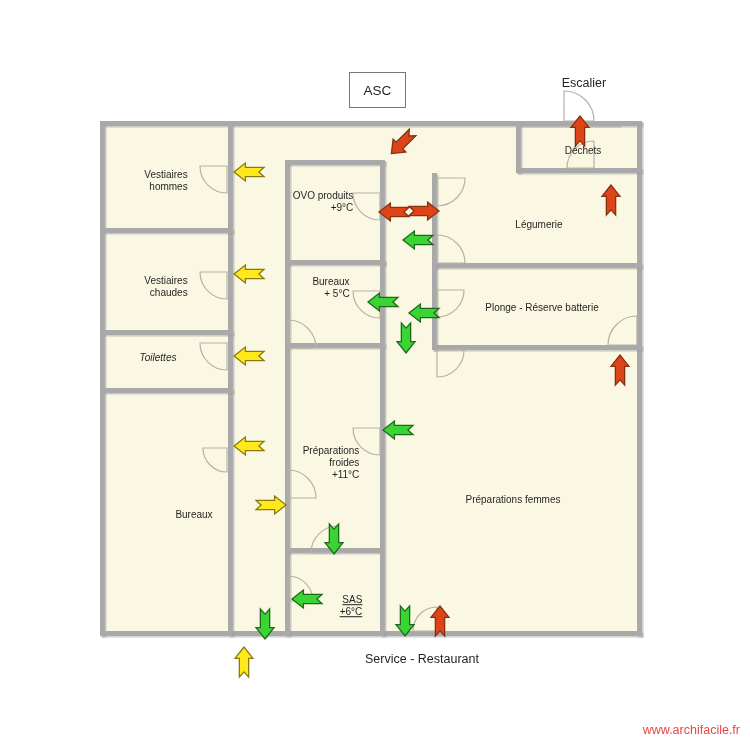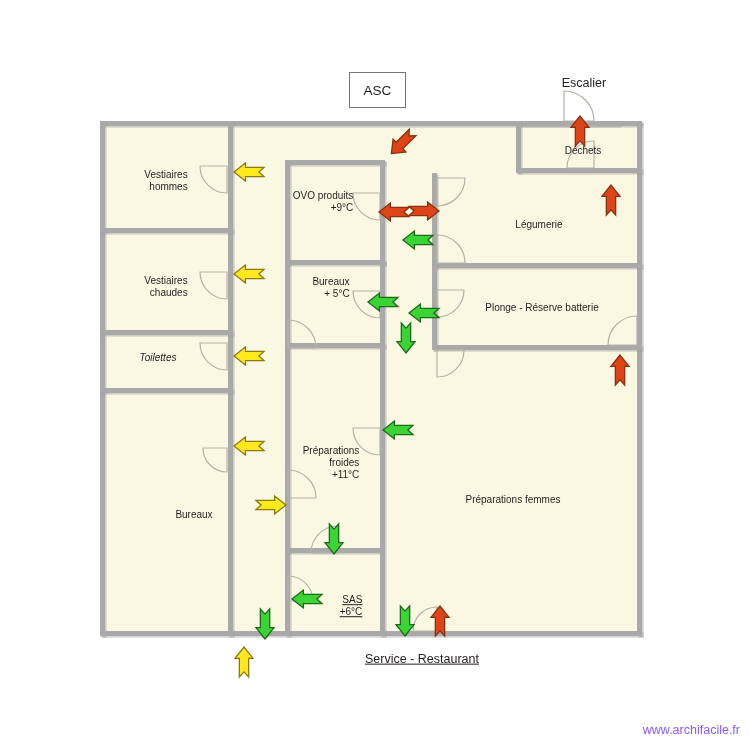--- a/index.html
+++ b/index.html
@@ -39,27 +39,26 @@
     font-size: 10px;
     transform: translate(-50%, -50%);
   }
   .ext-label {
     font-size: 12.5px;
     transform: translate(-50%, -50%);
   }
   .footer-label {
     font-size: 12.5px;
     transform: translate(-50%, -50%);
-    text-decoration: underline;
   }
   .watermark {
     font-size: 12.5px;
     right: 10px;
     bottom: 12px;
-    color: #8b5cf6;
+    color: #ef4444;
   }
   .asc-box {
     position: absolute;
     background: #ffffff;
     border: 1px solid #777777;
     box-sizing: border-box;
     display: flex;
     align-items: center;
     justify-content: center;
     font-size: 13.5px;

